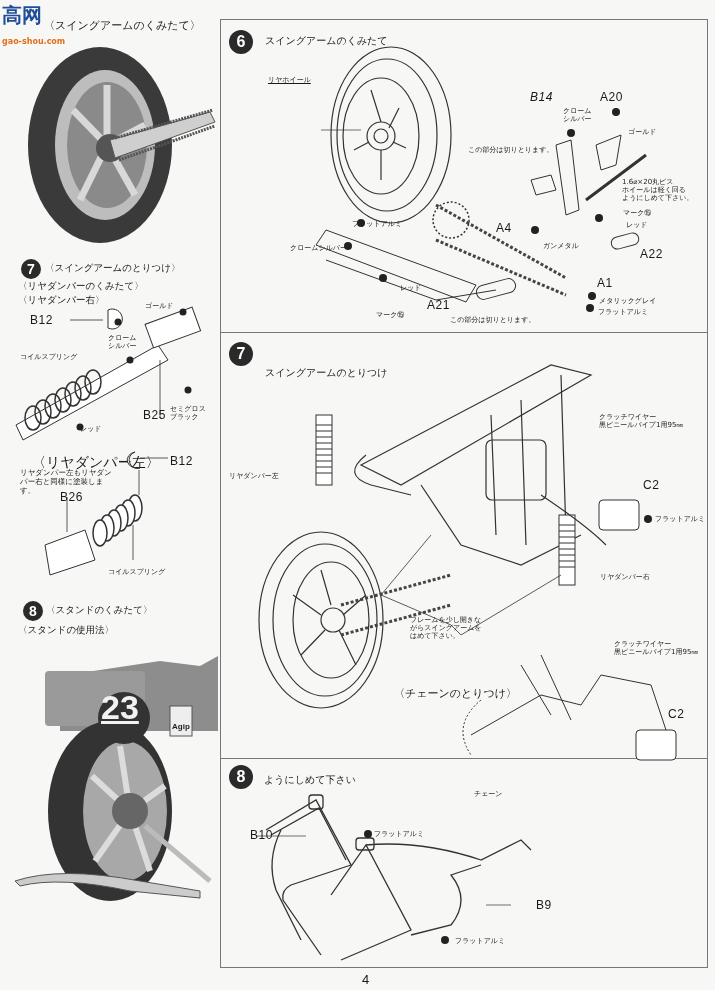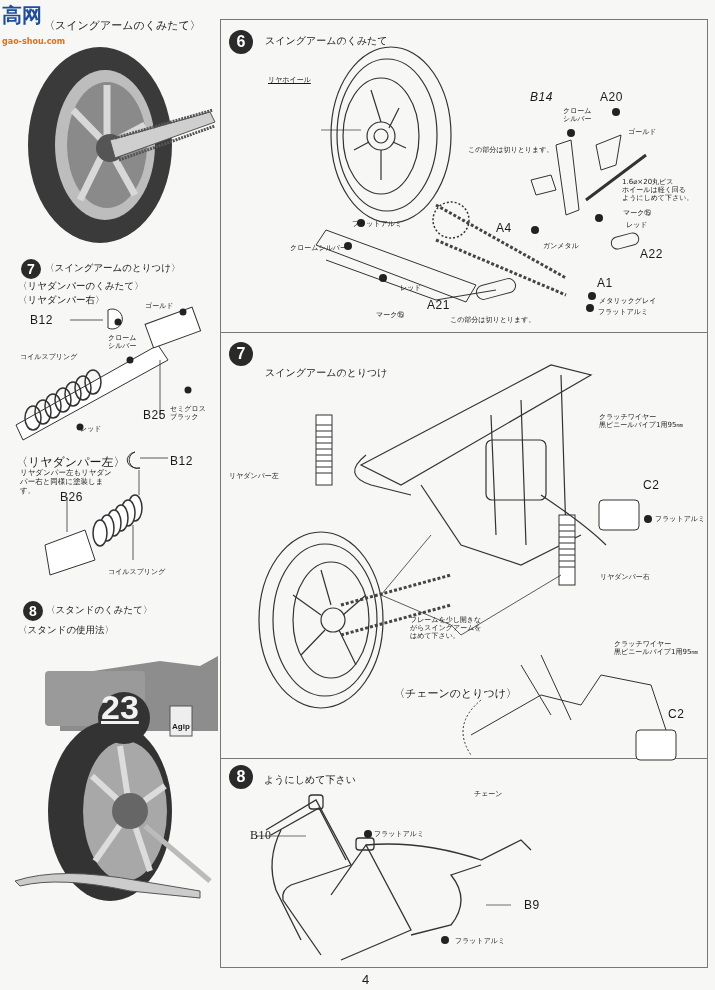--- a/index.html
+++ b/index.html
@@ -77,21 +77,21 @@
 <div class="abs partno" style="left:30px;top:313px;">B12</div>
 <div class="abs small" style="left:145px;top:302px;">ゴールド</div>
 <div class="abs small" style="left:108px;top:334px;white-space:pre;">クローム
 シルバー</div>
 <div class="abs small" style="left:20px;top:353px;">コイルスプリング</div>
 <div class="abs partno" style="left:143px;top:408px;">B25</div>
 <div class="abs small" style="left:170px;top:405px;white-space:pre;">セミグロス
 ブラック</div>
 <div class="abs small" style="left:80px;top:425px;">レッド</div>
 
-<div class="abs head" style="left:16px;top:454px;font-size:12px;">〈リヤダンパー左〉</div>
+<div class="abs head" style="left:32px;top:454px;font-size:14px;">〈リヤダンパー左〉</div>
 <div class="abs tiny" style="left:20px;top:468px;width:95px;white-space:normal;font-size:7.5px;">リヤダンパー左もリヤダンパー右と同様に塗装します。</div>
 <div class="abs partno" style="left:170px;top:454px;">B12</div>
 <div class="abs partno" style="left:60px;top:490px;text-align:right;">B26</div>
 <svg style="left:40px;top:450px;" width="140" height="135">
   <path d="M95,2 a10,8 0 1,0 5,16 a4,4 0 1,1 -5,-16z" fill="#fff" stroke="#333"></path>
   <line x1="100" y1="8" x2="128" y2="8" stroke="#333" stroke-width="0.8"></line>
   <line x1="99" y1="20" x2="99" y2="45" stroke="#333" stroke-width="0.8"></line>
   <g fill="#fff" stroke="#333" stroke-width="1.5">
     <ellipse cx="95" cy="58" rx="7" ry="13"></ellipse>
       <ellipse cx="88" cy="63" rx="7" ry="13"></ellipse>
@@ -272,18 +272,18 @@
     <path d="M145,55 Q200,50 260,70 L300,50 L310,60"></path>
     <path d="M260,75 L230,85 Q250,110 230,135 L190,145"></path>
     <rect x="88" y="5" width="14" height="14" rx="3"></rect>
     <rect x="135" y="48" width="18" height="12" rx="3"></rect>
   </g>
   <line x1="85" y1="46" x2="35" y2="46" stroke="#333" stroke-width="0.7"></line>
   <line x1="265" y1="115" x2="290" y2="115" stroke="#333" stroke-width="0.7"></line>
   <circle cx="147" cy="44" r="4" fill="#222"></circle>
   <circle cx="224" cy="150" r="4" fill="#222"></circle>
 </svg>
-<div class="abs partno" style="left:250px;top:828px;font-family:Liberation Serif, serif;">B10</div>
+<div class="abs partno" style="left:250px;top:828px;">B10</div>
 <div class="abs small" style="left:374px;top:830px;">フラットアルミ</div>
-<div class="abs partno" style="left:524px;top:898px;text-align:right;">B9</div>
+<div class="abs partno" style="left:536px;top:898px;text-align:right;">B9</div>
 <div class="abs small" style="left:455px;top:937px;">フラットアルミ</div>
 
 <div class="abs pageno" style="left:362px;top:972px;">4</div>
 
 </body></html>

